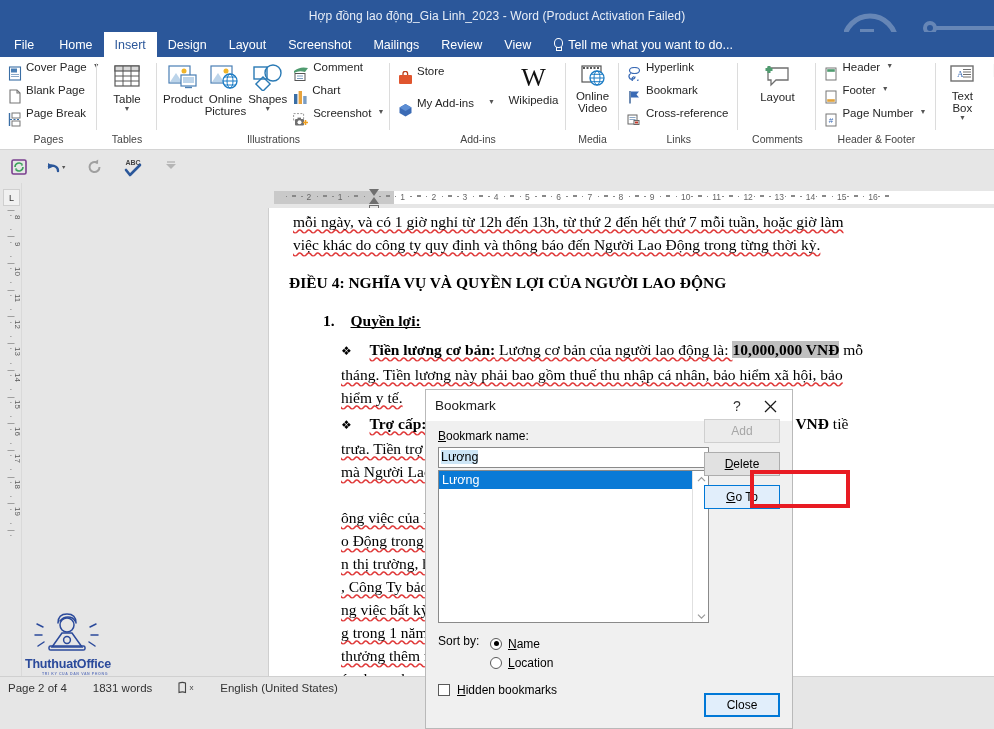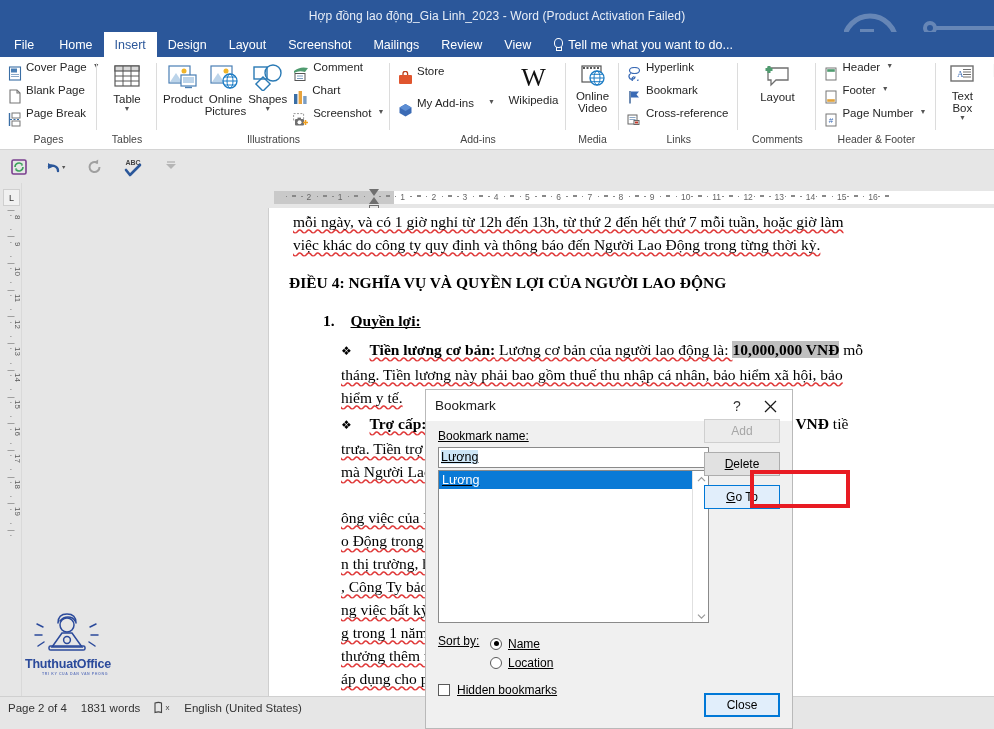--- a/index.html
+++ b/index.html
@@ -168,23 +168,23 @@
     position:absolute; left:5px; top:54px; font-size:12.5px; font-weight:bold;
     color:#2b4a9b; letter-spacing:-.2px; white-space:nowrap;
   }
   .wm-sub {
     position:absolute; left:22px; top:69px; font-size:3.6px; font-weight:bold;
     color:#6b7fc0; letter-spacing:.6px; white-space:nowrap;
   }
 
   
   .statusbar {
-    position:absolute; left:0; top:696px; width:994px; height:23px;
+    position:absolute; left:0; top:676px; width:994px; height:23px;
     background:#e6e6e6; border-top:1px solid #d0d0d0;
-    display:flex; align-items:center; font-size:11.5px; color:#333; gap:0;
+    display:flex; align-items:center; font-size:11.5px; color:#333; gap:12px;
   }
   .sb-item { padding:0 14px 0 0; white-space:nowrap; cursor:default;}
   .sb-first { padding-left:8px; }
 
   
   .dialog {
     position:absolute; left:425px; top:389px; width:368px; height:340px;
     background:#f0f0f0; border:1px solid #b9b9b9;
     box-shadow:0 0 0 0 rgba(0,0,0,0);
     font-size:12px; color:#000;
@@ -196,21 +196,21 @@
   .dlg-title .t { font-size:13.5px; color:#1a1a1a; }
   .dlg-help {
     position:absolute; right:44px; top:5px; width:22px; height:22px;
     display:flex; align-items:center; justify-content:center;
     font-size:14px; color:#333; cursor:default;
   }
   .dlg-close {
     position:absolute; right:8px; top:5px; width:28px; height:22px;
     display:flex; align-items:center; justify-content:center; cursor:default;
   }
-  .dlg-body { position:relative; padding:8px 12px 0 12px;text-decoration:underline; }
+  .dlg-body { position:relative; padding:8px 12px 0 12px; }
   .fld-label { font-size:12px; color:#000; margin-bottom:4px; }
   .u { text-decoration:underline; }
 
   .bm-input {
     width:271px; height:21px; border:1px solid #8a8a8a; background:#ffffff;
     font-family:"Liberation Sans", sans-serif; font-size:12.5px; color:#000;
     padding:0 2px; line-height:19px;
   }
   .bm-input .sel { background:#cde6f7; }
 

